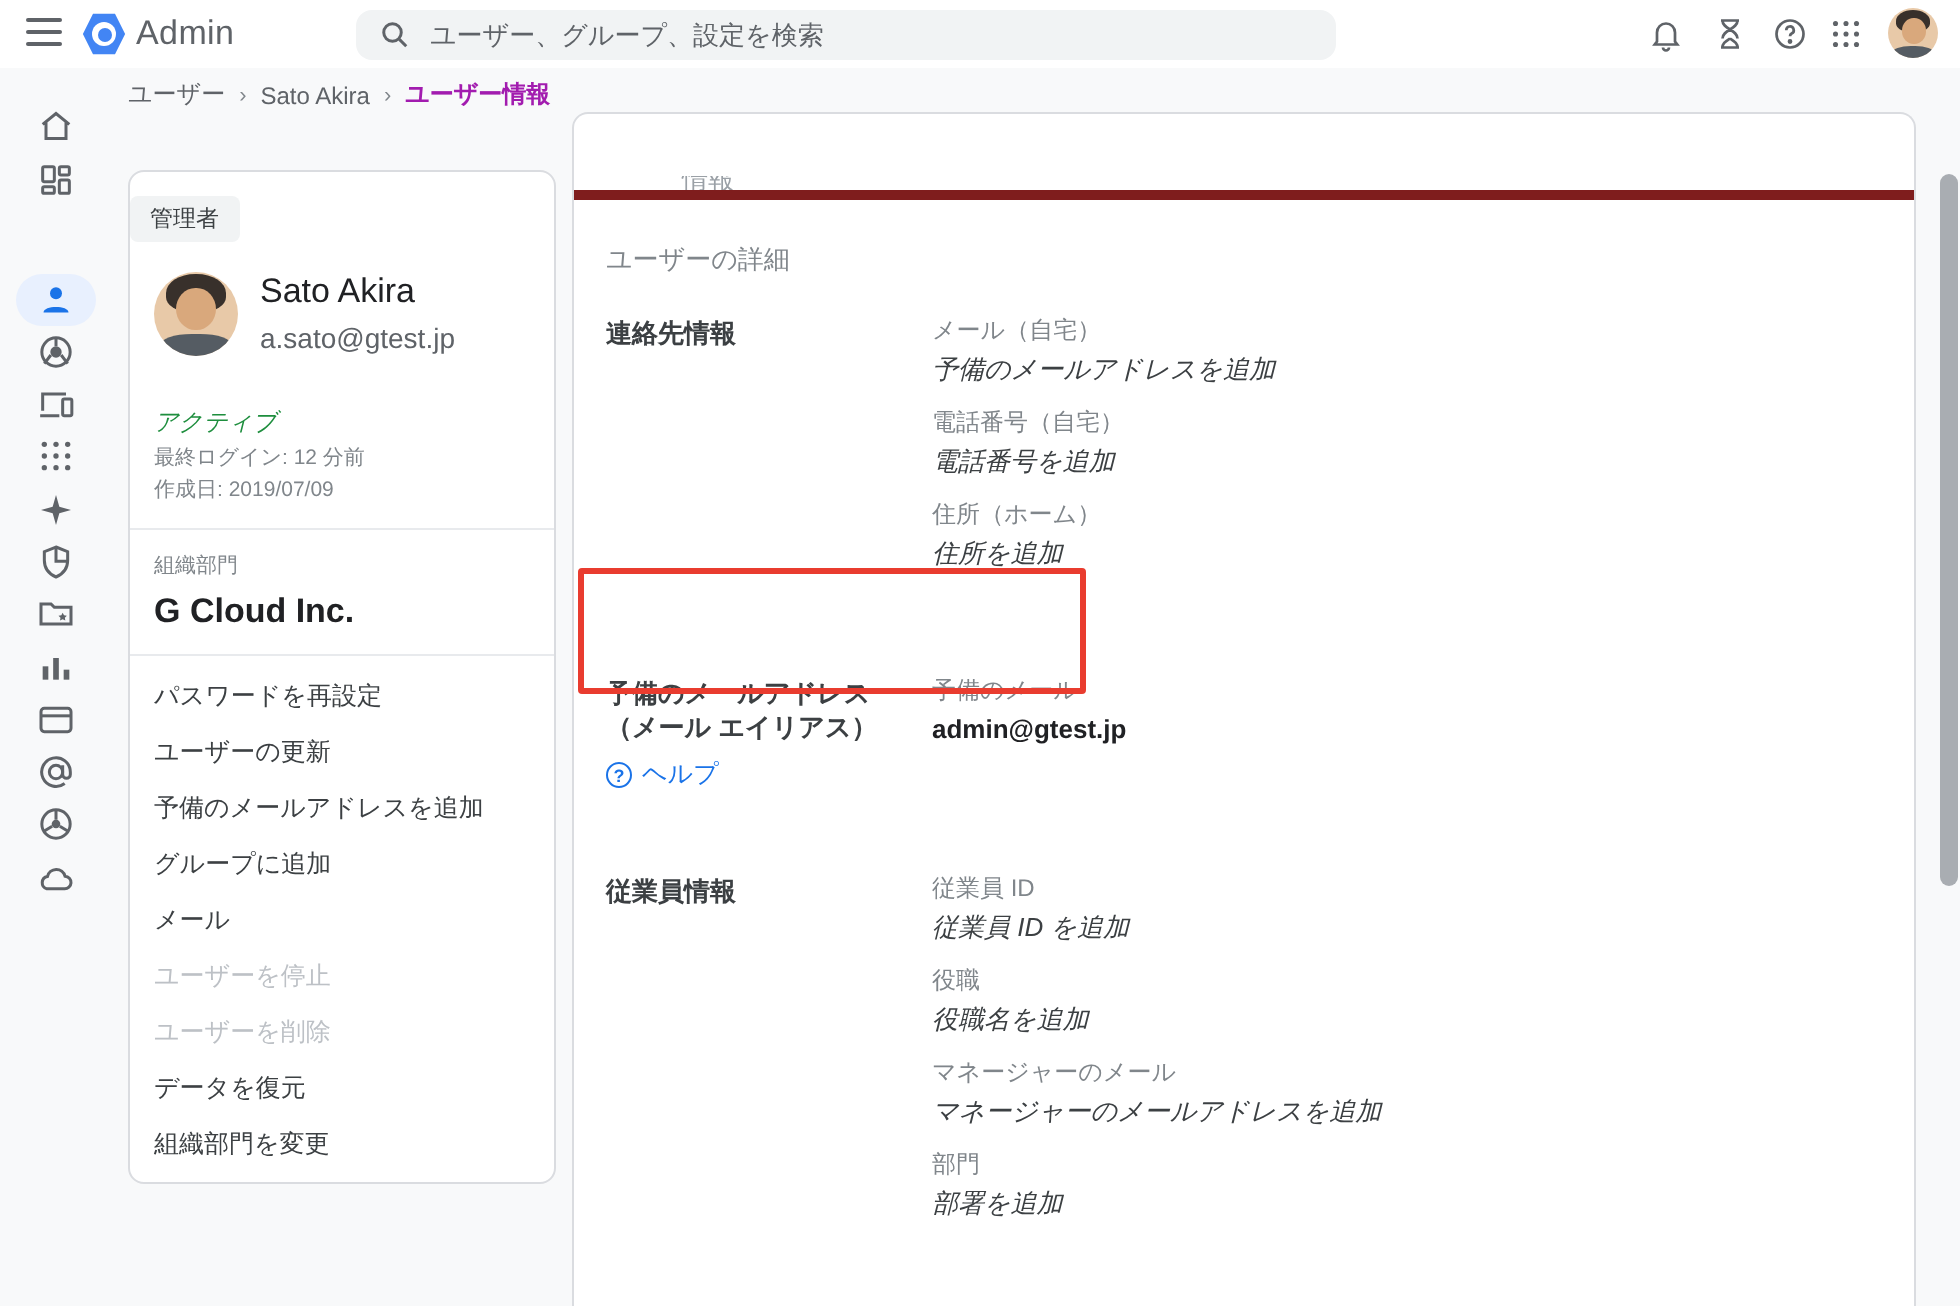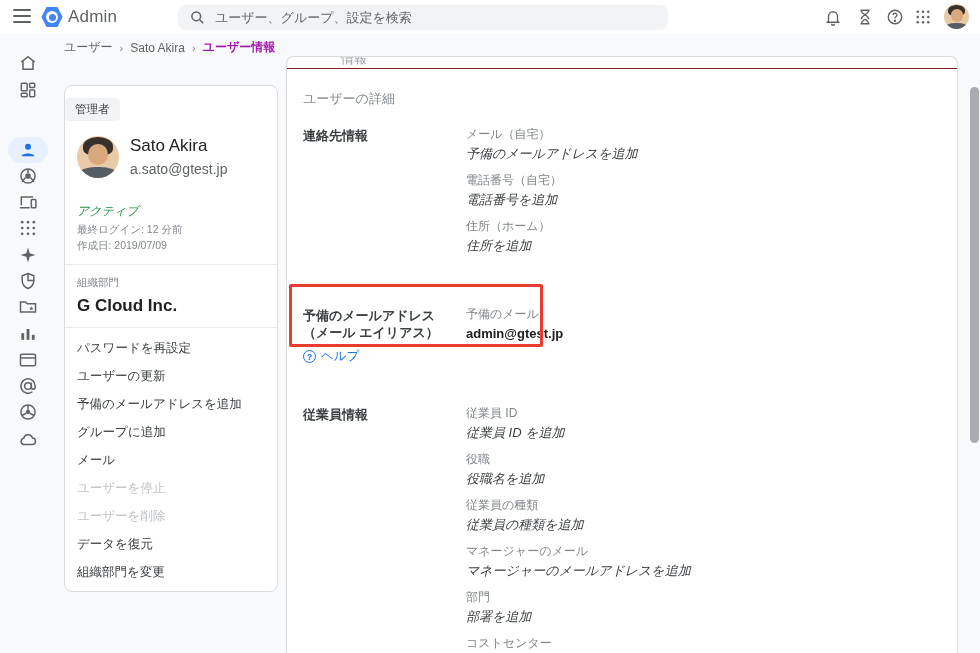--- a/index.html
+++ b/index.html
@@ -49,21 +49,21 @@
   .ustatus { font-size:12px; font-style:italic; color:#1e8e3e; margin:25px 12px 0 12px; }
   .usub { font-size:10.5px; color:#80868b; margin:3px 12px 0 12px; line-height:13px; }
   .cdiv { border-top:1px solid #e8eaed; margin-top:12px; }
   .orglab { font-size:10.5px; color:#80868b; margin:11px 12px 0 12px; }
   .orgval { font-size:17px; font-weight:bold; color:#202124; margin:6px 12px 11px 12px; }
   .actions { padding-top:5px; }
   .act { font-size:12.5px; color:#3c4043; padding:7px 12px; height:28px; cursor:pointer; }
   .act.disabled { color:#bdc1c6; cursor:default; }
   
   .panel { position:absolute; left:286px; top:56px; width:672px; height:600px; background:#fff; border:1px solid #dadce0; border-bottom:0; border-radius:8px 8px 0 0; z-index:2; }
-  .clipRow { height:12px; overflow:hidden; position:relative; border-bottom:1px solid #7f1d1d; }
+  .clipRow { height:12px; overflow:hidden; position:relative; border-bottom:5px solid #7f1d1d;margin-top:31px; }
   .clipRow span { position:absolute; left:54px; top:-7px; font-size:13px; color:#9aa0a6; }
   .detailsHead { font-size:13px; color:#80868b; margin:21px 0 0 16px; }
   .sec { display:flex; padding-left:16px; }
   .sec-contact { margin-top:19px; }
   .sec-recovery { margin-top:42px; }
   .sec-employee { margin-top:41px; }
   .sectitle { width:163px; flex:0 0 163px; font-size:13px; font-weight:bold; color:#3c4043; line-height:17px; padding-right:14px; }
   .fields { flex:1; }
   .field { margin-bottom:11px; }
   .flabel { font-size:12px; color:#80868b; line-height:15px; }
@@ -289,34 +289,26 @@
     <div class="fields">
       <div class="field">
         <div class="flabel">従業員 ID</div>
         <div class="fvalue">従業員 ID を追加</div>
       </div>
       <div class="field">
         <div class="flabel">役職</div>
         <div class="fvalue">役職名を追加</div>
       </div>
       <div class="field">
-        <div class="flabel">従業員の種類</div>
-        <div class="fvalue">従業員の種類を追加</div>
-      </div>
-      <div class="field">
         <div class="flabel">マネージャーのメール</div>
         <div class="fvalue">マネージャーのメールアドレスを追加</div>
       </div>
       <div class="field">
         <div class="flabel">部門</div>
         <div class="fvalue">部署を追加</div>
       </div>
-      <div class="field">
-        <div class="flabel">コストセンター</div>
-
-      </div>
     </div>
   </div>
 
   <div class="redbox"></div>
 </div>
 
 <div class="sb-thumb"></div>
 
 </body></html>

